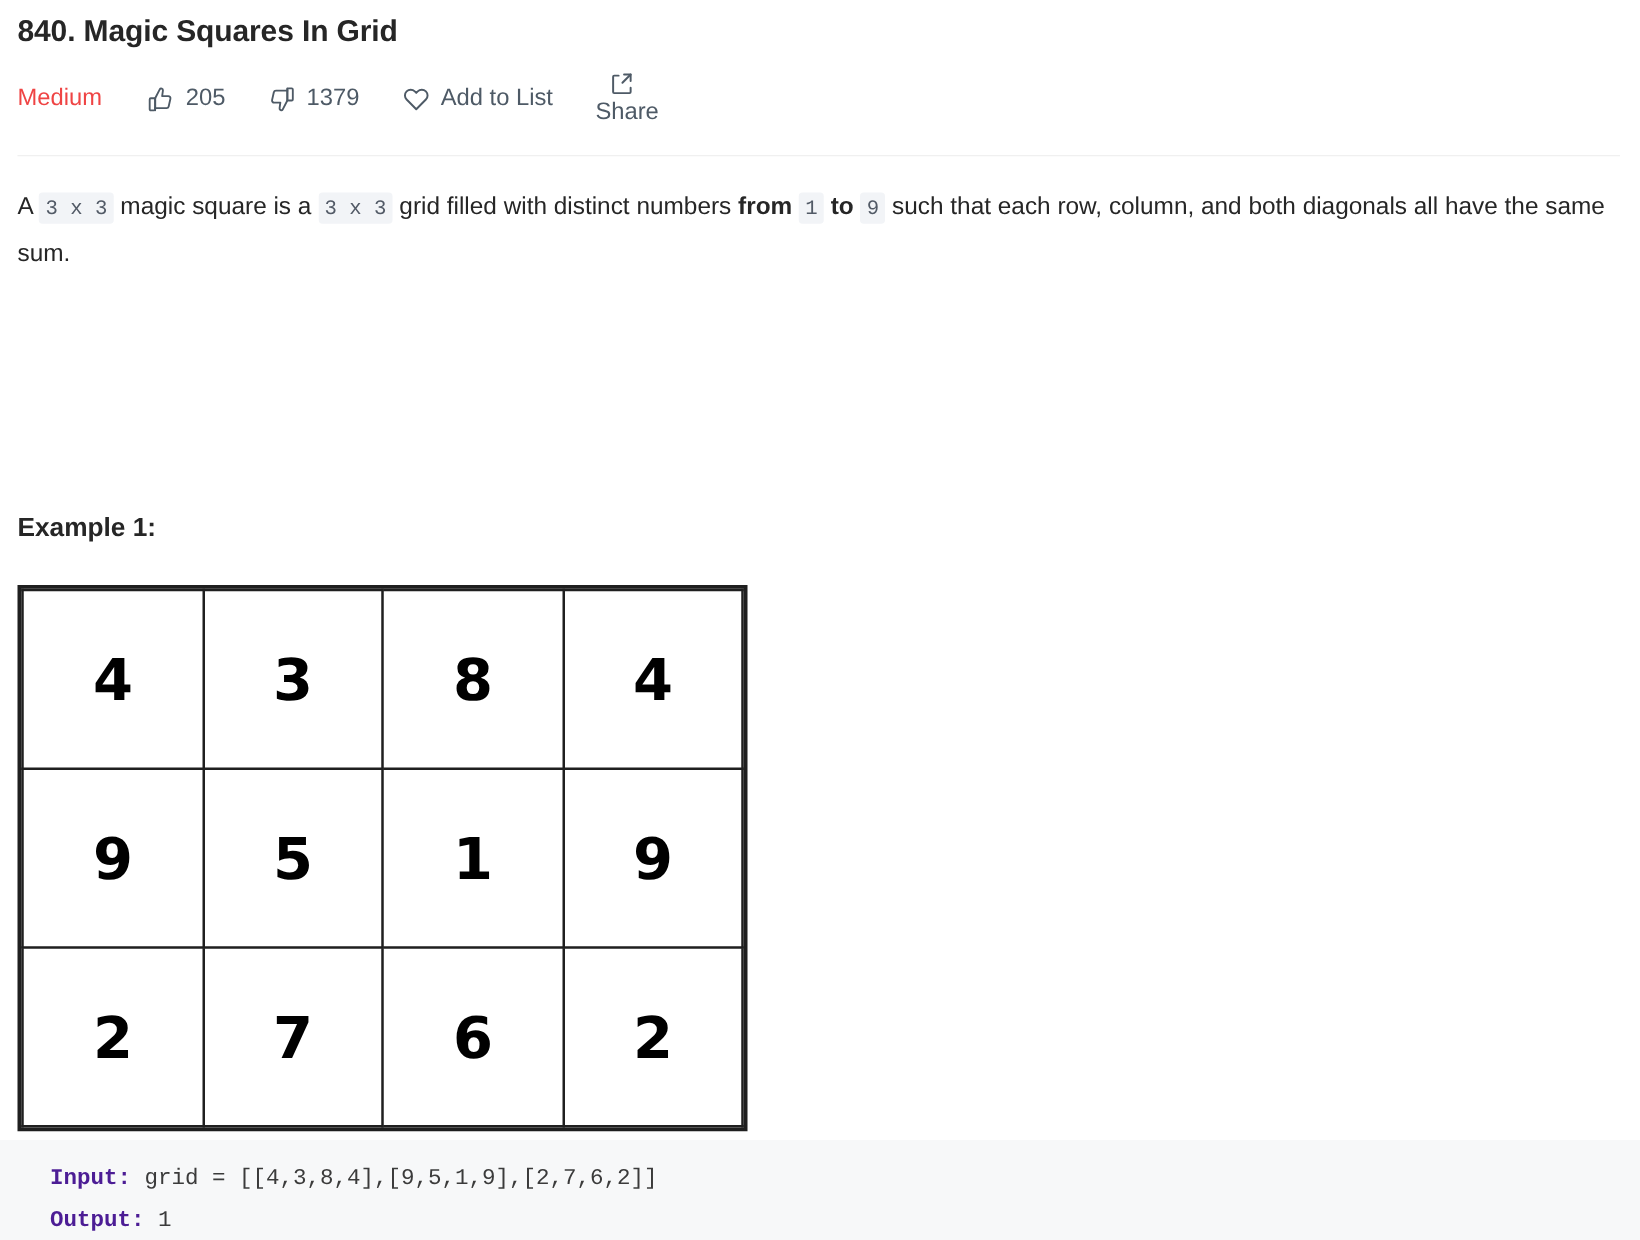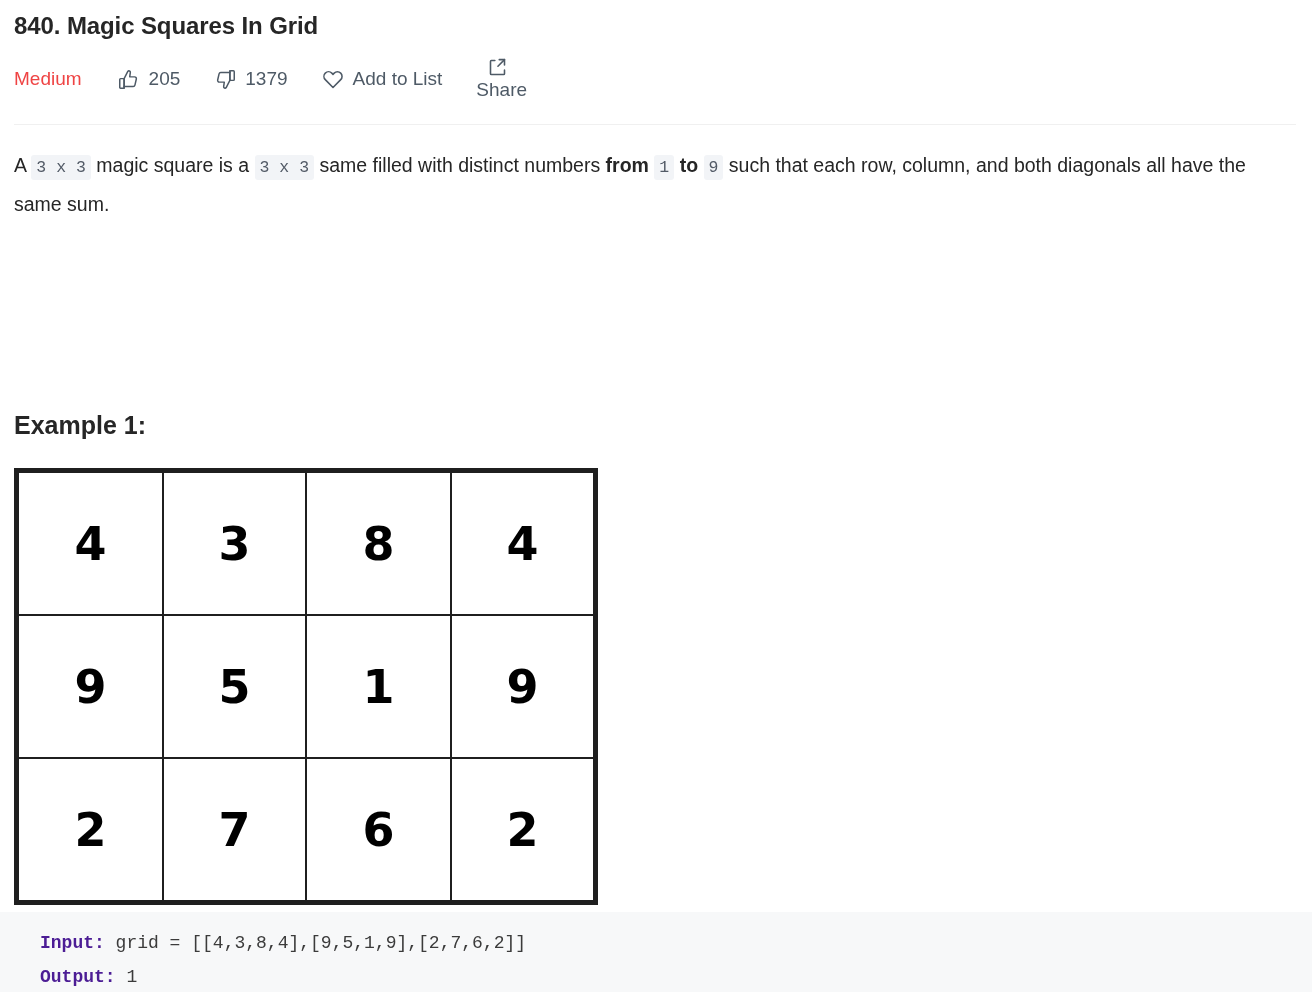--- a/index.html
+++ b/index.html
@@ -98,21 +98,21 @@
     color: #525a66;
     border-radius: 3px;
     padding: 3px 5px;
     white-space: pre;
     text-align: right;
   }
   b, strong { font-weight: bold; color: #262626; }
 
   
   .example-head {
-    font-size: 25px;
+    font-size: 21px;
     font-weight: bold;
     color: #262626;
     margin: 0;
     padding: 0 14px;
     position: absolute;
     top: 411px;
     left: 0;
   }
 
   
@@ -215,21 +215,21 @@
       </span>
       <span class="meta-label">Share</span>
     </div>
 
   </div>
 
   <hr class="divider">
 
   <div class="content">
 
-    <p class="para"><span>A </span><code class="inline">3 x 3</code><span> magic square is a </span><code class="inline">3 x 3</code><span> same filled with distinct numbers </span><b>from</b><span> </span><code class="inline">1</code><span> </span><b>to</b><span> </span><code class="inline">9</code><span> such that each row, column, and both diagonals all have the same sum.</span></p>
+    <p class="para"><span>A </span><code class="inline">3 x 3</code><span> magic square is a </span><code class="inline">3 x 3</code><span> grid filled with distinct numbers </span><b>from</b><span> </span><code class="inline">1</code><span> </span><b>to</b><span> </span><code class="inline">9</code><span> such that each row, column, and both diagonals all have the same sum.</span></p>
 
 
   </div>
 
   <p class="example-head">Example 1:</p>
 
   <div class="grid-figure">
     <table>
       <tbody>
           <tr>

